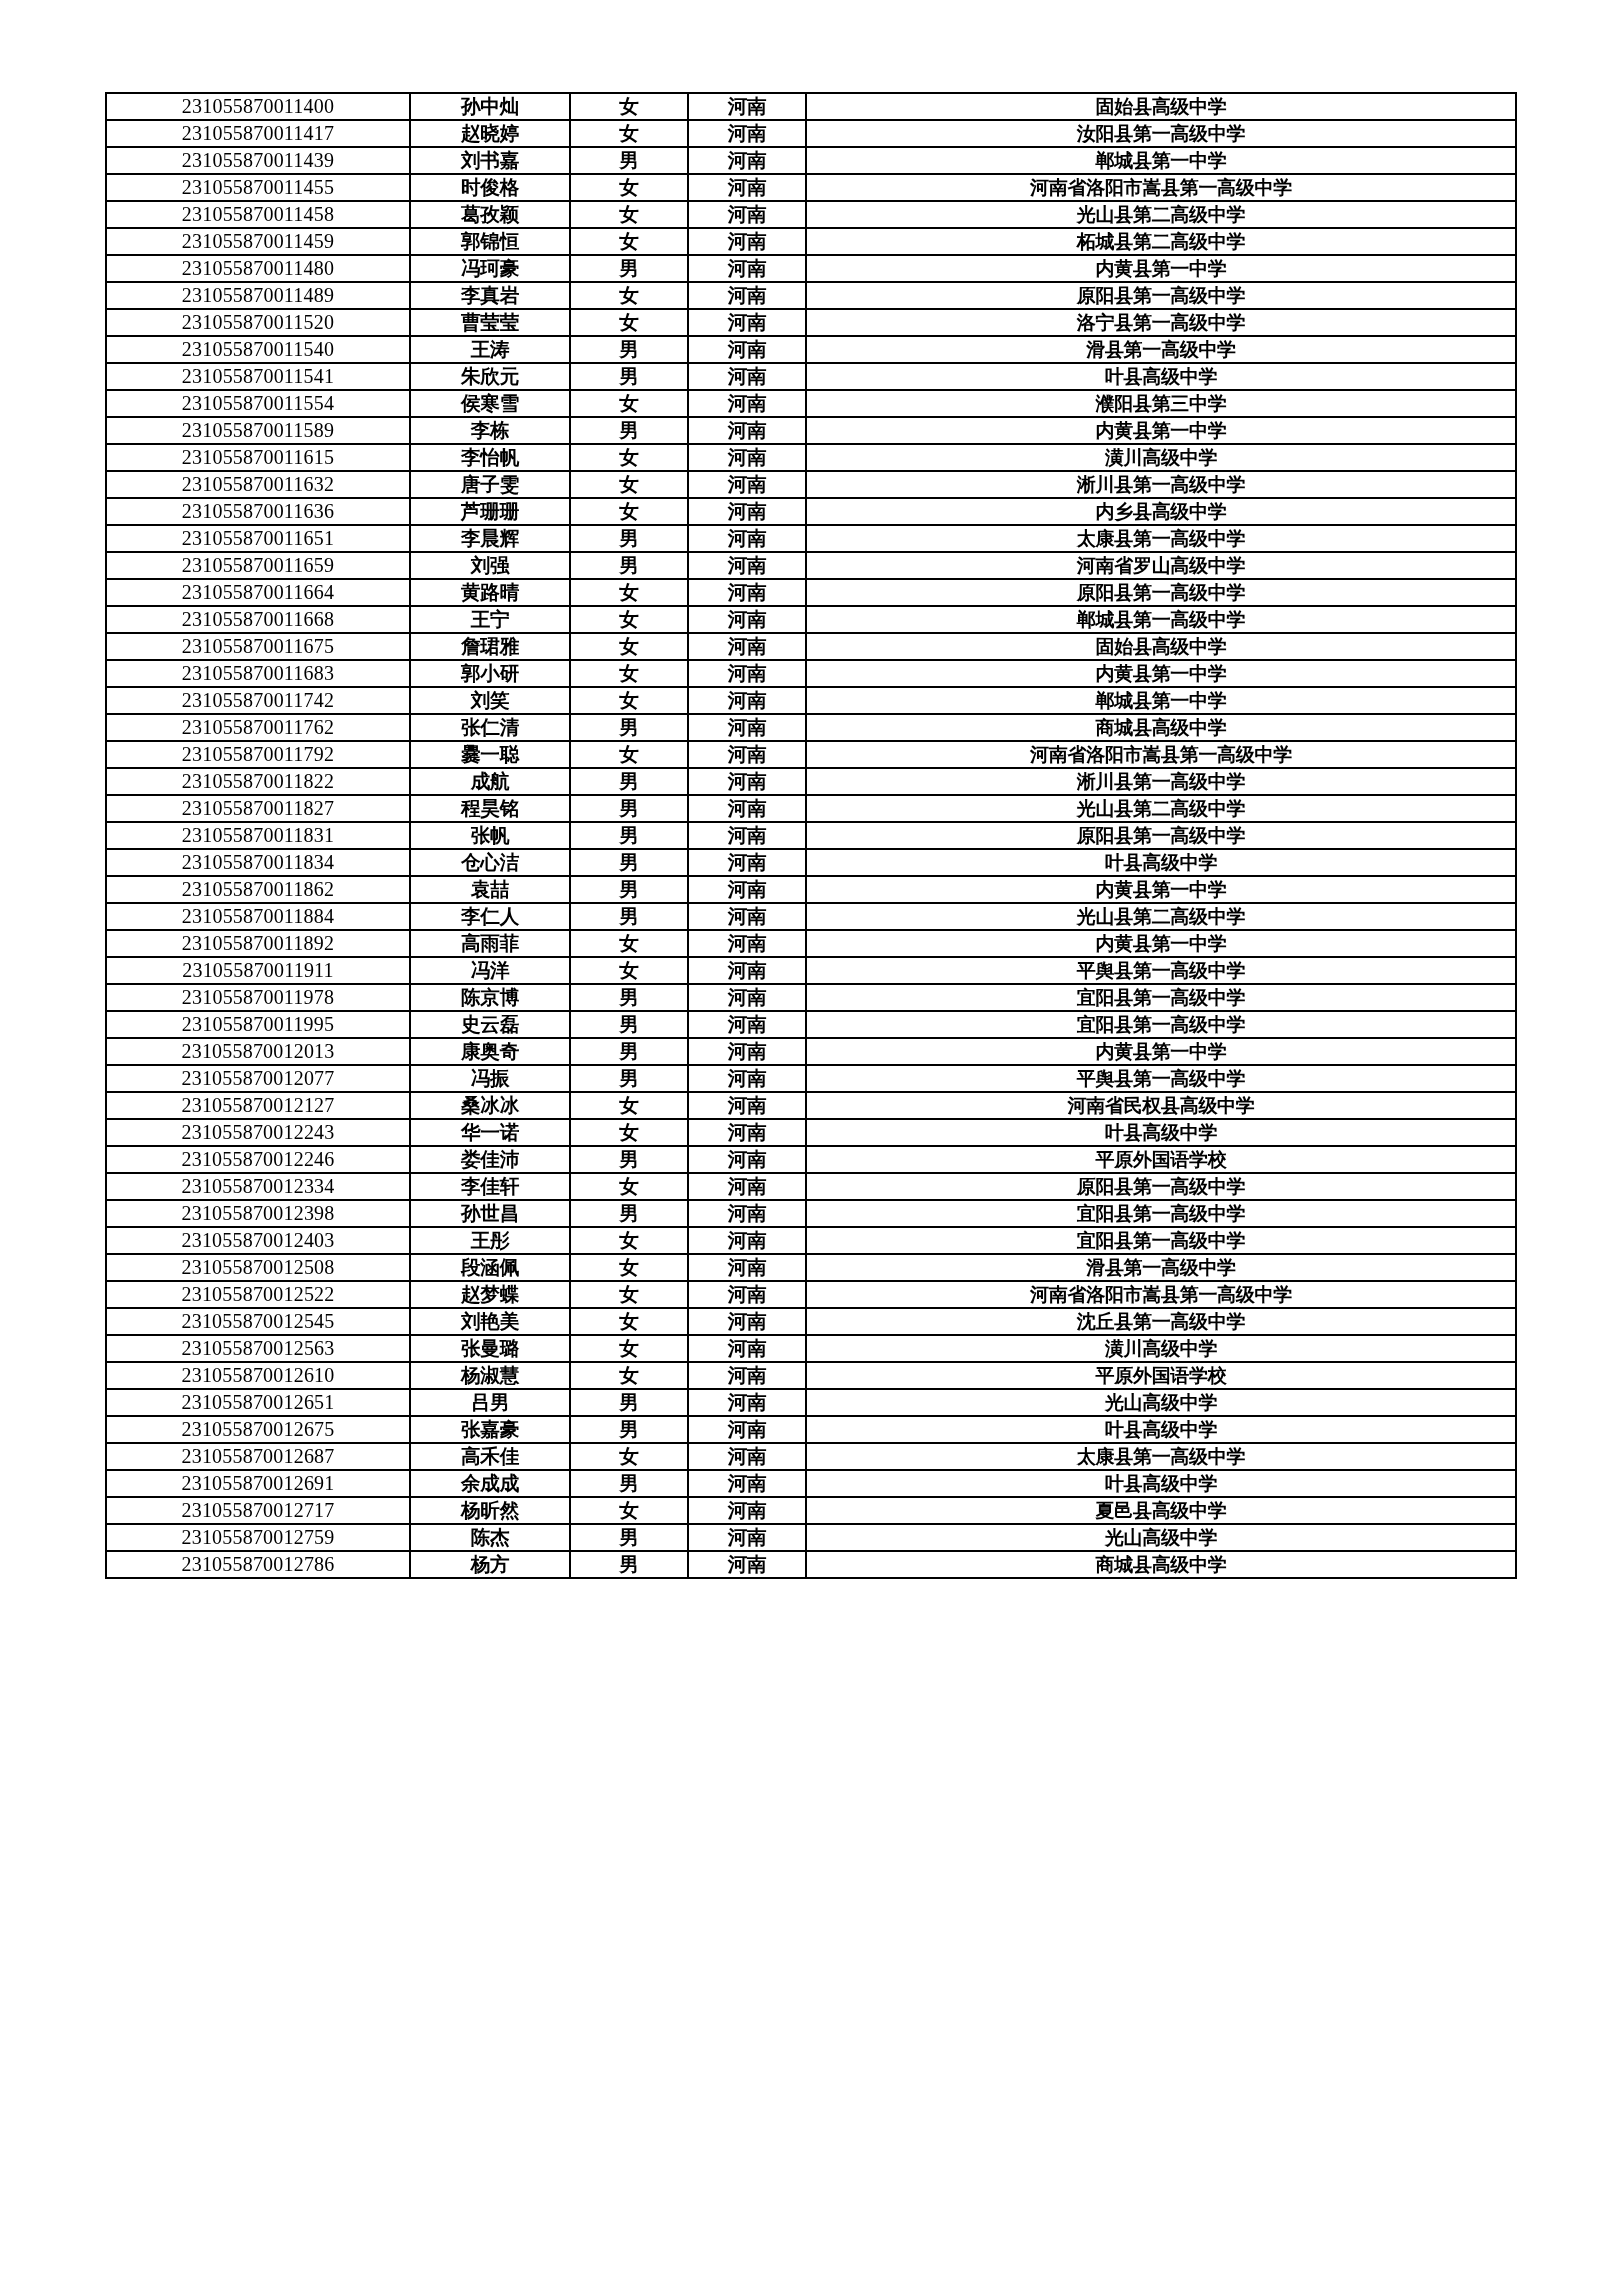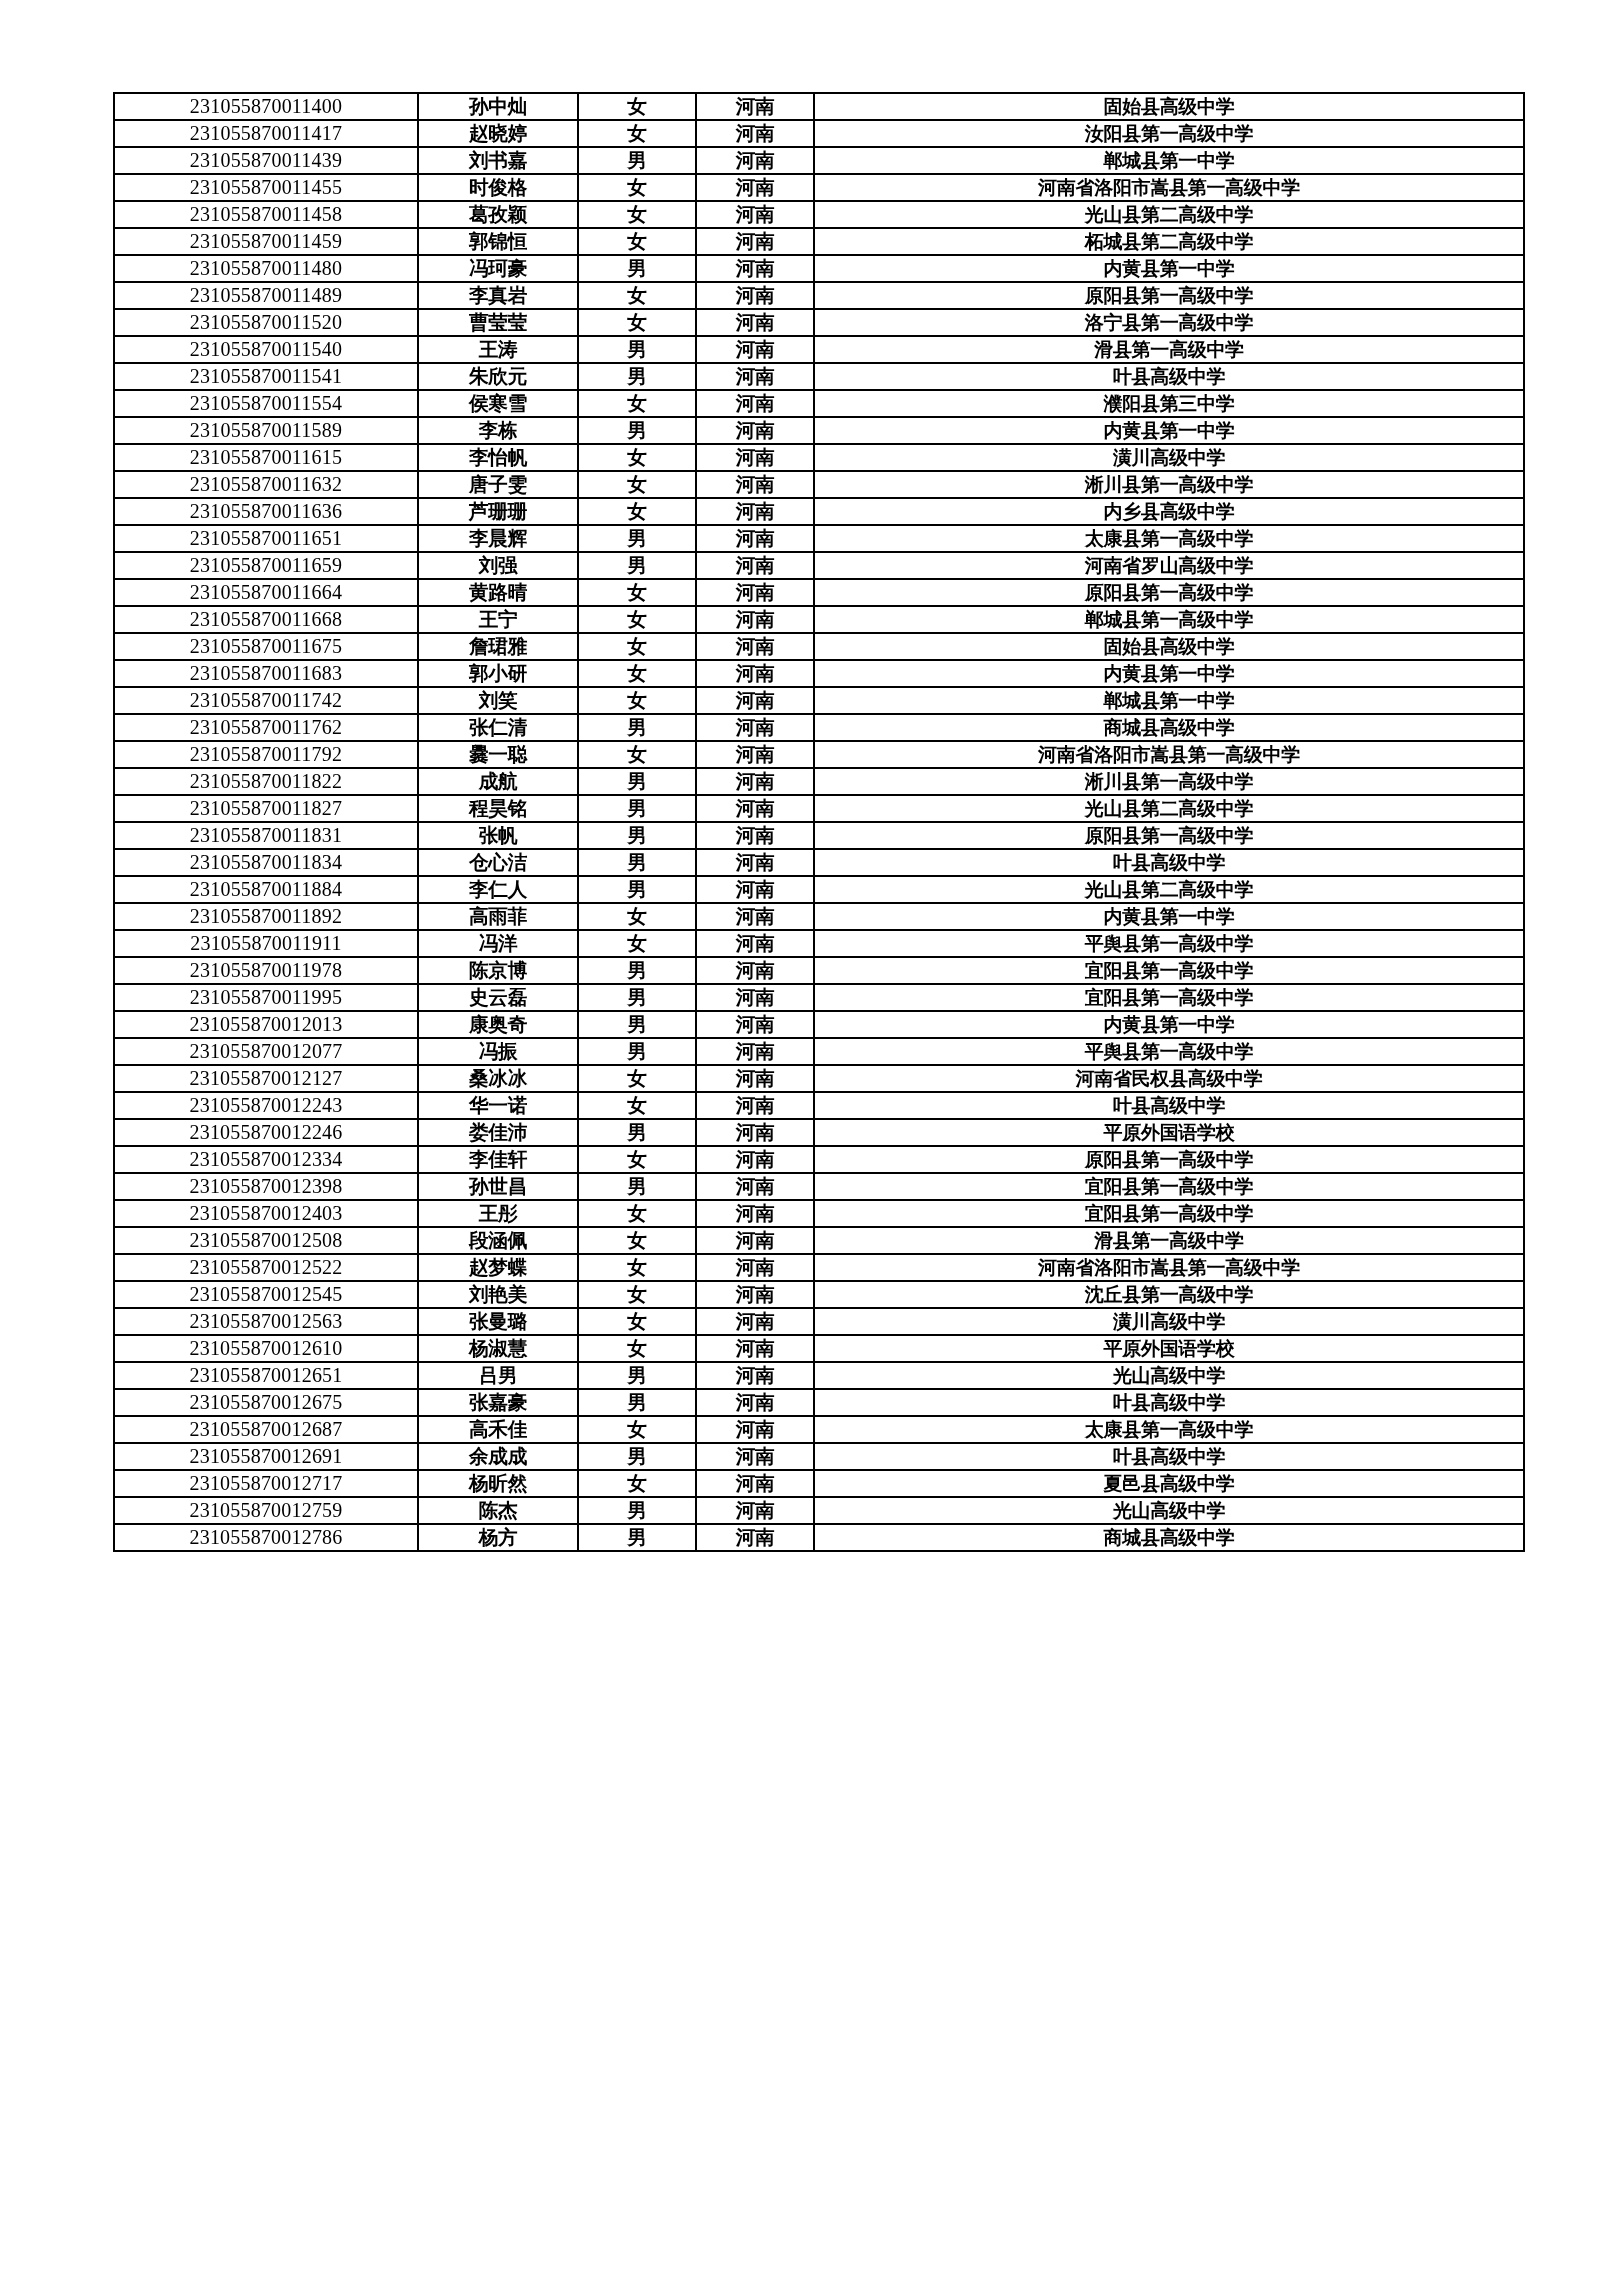--- a/index.html
+++ b/index.html
@@ -11,21 +11,21 @@
   body {
     width: 1621px;
     height: 2293px;
     font-family: "Liberation Serif", "DejaVu Serif", serif;
     color: #000000;
     position: relative;
     overflow: hidden;
   }
   .page {
     position: absolute;
-    left: 8px;
+    left: 0;
     top: 0;
     width: 1340px;
     height: 2293px;
     box-sizing: border-box;
   }
   .table-wrap {
     position: absolute;
     left: 105px;
     top: 92px;
     width: 1408px;
@@ -279,20 +279,27 @@
             <td class="school">原阳县第一高级中学</td>
           </tr>
           <tr>
             <td class="id">231055870011834</td>
             <td class="name">仓心洁</td>
             <td class="sex">男</td>
             <td class="prov">河南</td>
             <td class="school">叶县高级中学</td>
           </tr>
           <tr>
+            <td class="id">231055870011862</td>
+            <td class="name">袁喆</td>
+            <td class="sex">男</td>
+            <td class="prov">河南</td>
+            <td class="school">内黄县第一中学</td>
+          </tr>
+          <tr>
             <td class="id">231055870011884</td>
             <td class="name">李仁人</td>
             <td class="sex">男</td>
             <td class="prov">河南</td>
             <td class="school">光山县第二高级中学</td>
           </tr>
           <tr>
             <td class="id">231055870011892</td>
             <td class="name">高雨菲</td>
             <td class="sex">女</td>

